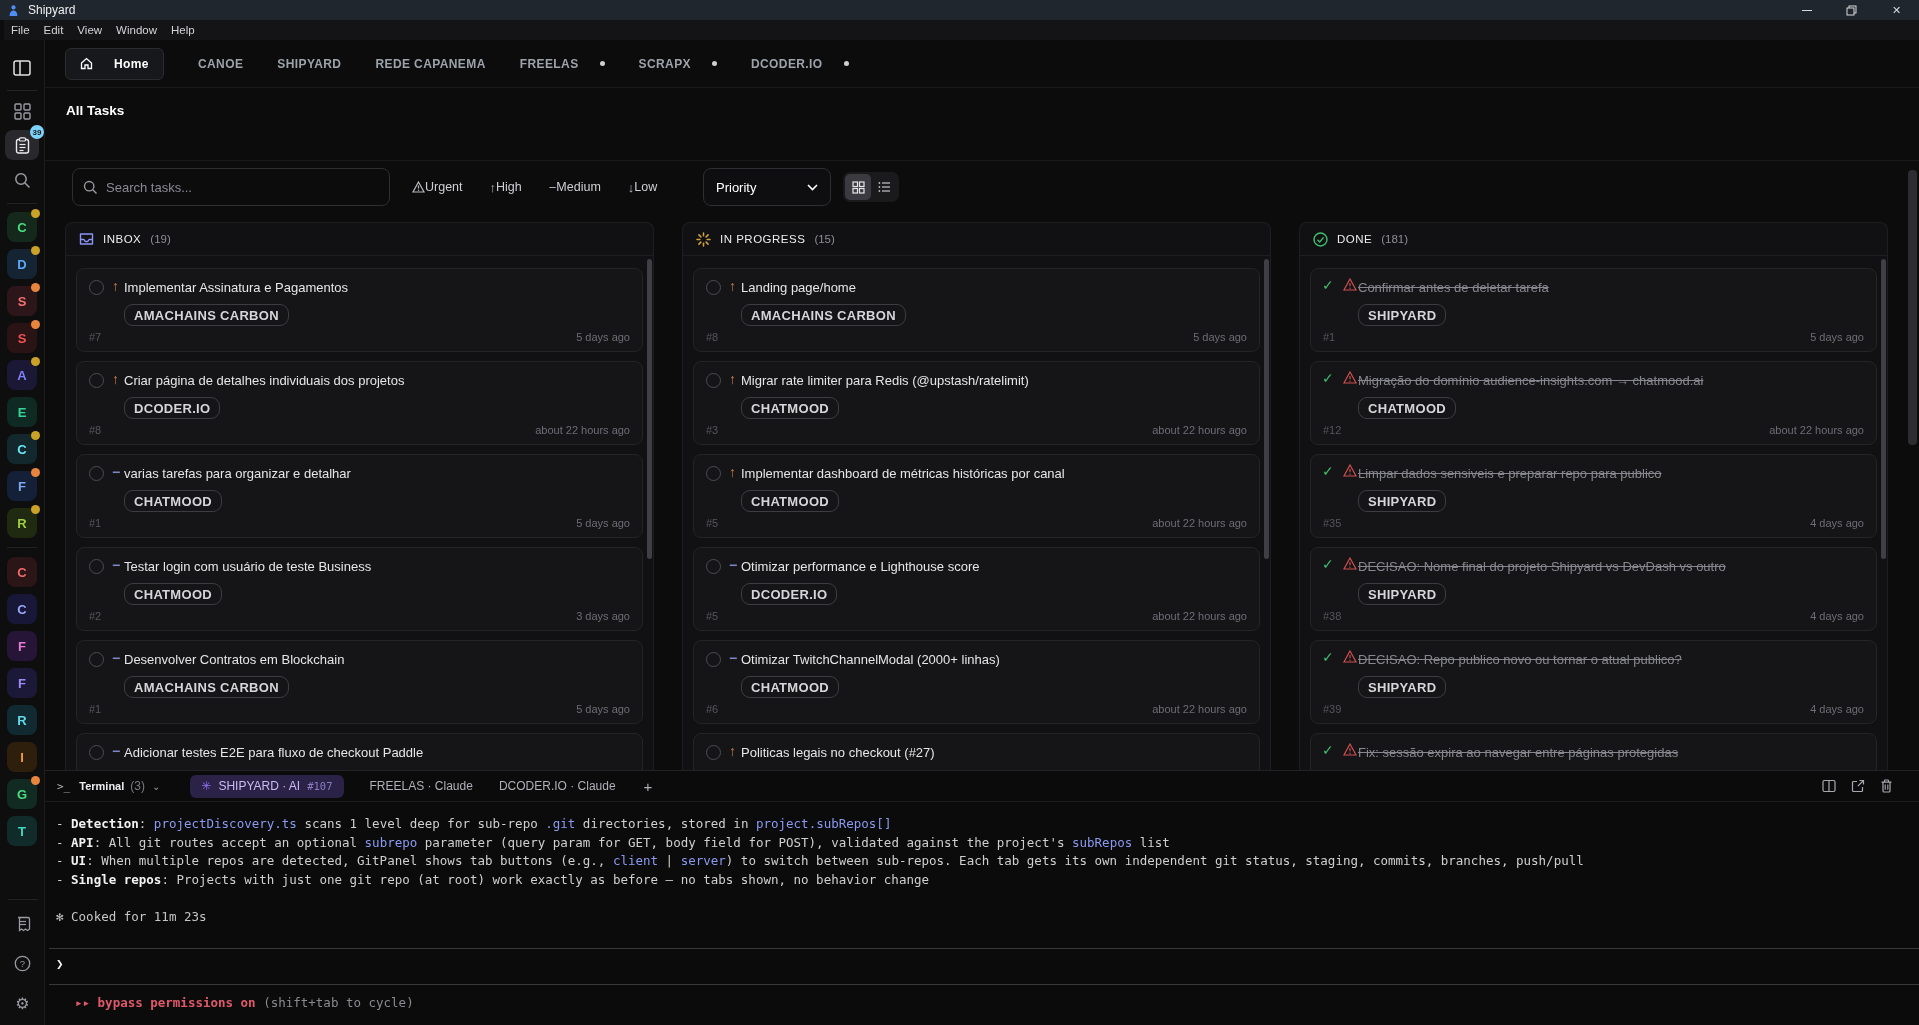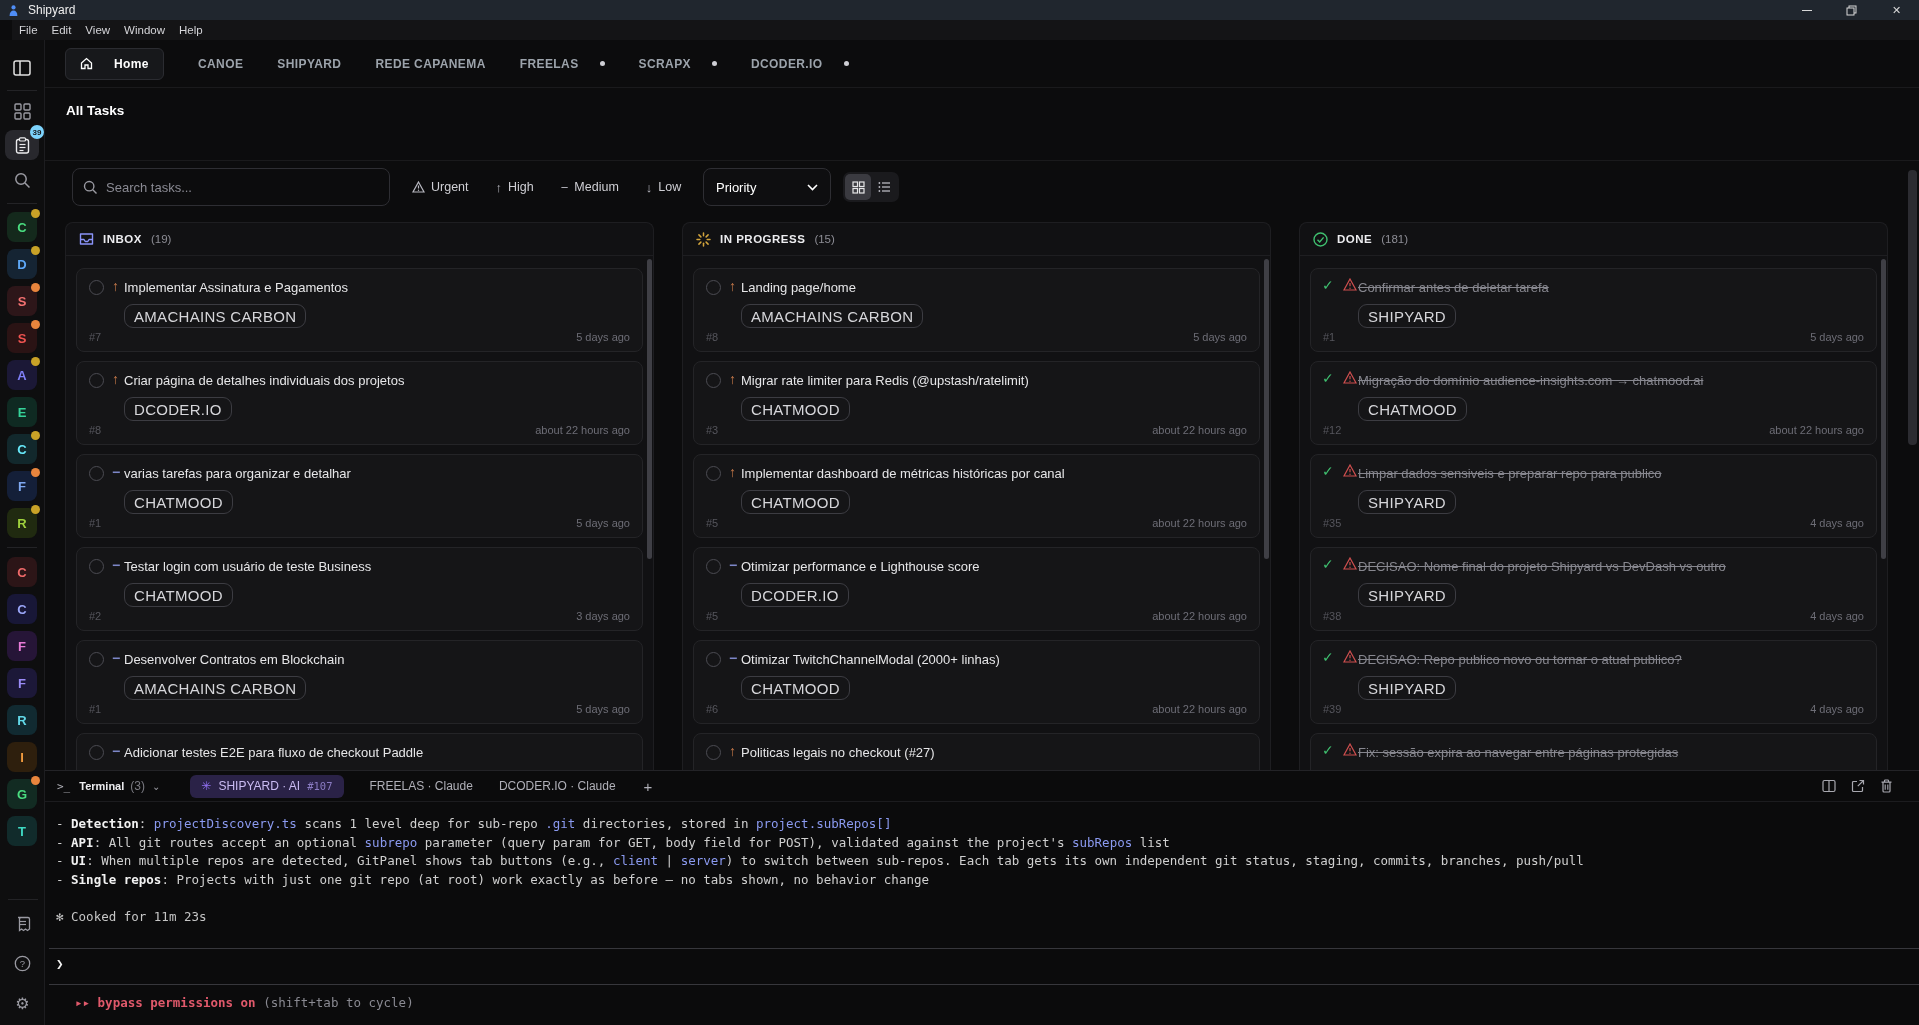--- a/index.html
+++ b/index.html
@@ -8,21 +8,21 @@
 
   
   .titlebar { position:absolute; top:0; left:0; right:0; height:20px; background:#20262e; display:flex; align-items:center; padding-left:7px; z-index:30; }
   .app-icon { width:13px; height:13px; margin-right:8px; }
   .win-title { font-size:12px; color:#f0f0f0; }
   .win-controls { margin-left:auto; display:flex; height:20px; }
   .win-btn { width:45px; height:20px; display:flex; align-items:center; justify-content:center; color:#d8d8d8; font-size:11px; }
   .min-glyph { width:10px; height:1px; background:#d8d8d8; display:inline-block; }
 
   
-  .menubar { position:absolute; top:20px; left:12px; right:0; height:20px; background:#141416; display:flex; align-items:center; padding-left:7px; gap:14px; z-index:29; }
+  .menubar { position:absolute; top:20px; left:4px; right:0; height:20px; background:#141416; display:flex; align-items:center; padding-left:7px; gap:14px; z-index:29; }
   .menu-item { font-size:11.5px; color:#d4d4d8; }
 
   
   .sidebar { position:absolute; top:40px; left:0; bottom:0; width:45px; background:#0e0e0f; border-right:1px solid #1d1d20; display:flex; flex-direction:column; align-items:center; z-index:20; }
   .sb-icon { color:#9a9aa2; display:flex; align-items:center; justify-content:center; }
   .sb-divider { width:30px; height:1px; background:#232326; margin:8px 0; }
   .sb-toggle { margin-top:20px; margin-bottom:6px; }
   .sb-tasks { position:relative; width:34px; height:30px; background:#28282d; border-radius:8px; display:flex; align-items:center; justify-content:center; margin:6px 0; }
   .sb-badge { position:absolute; top:-5px; right:-5px; min-width:14px; height:14px; border-radius:7px; background:#7dd3fc; color:#17171a; font-size:8px; font-weight:700; display:flex; align-items:center; justify-content:center; padding:0 2px;margin-left:21px; }
   .sb-search { margin:6px 0; }
@@ -38,43 +38,43 @@
   .ptab.active { background:#17181b; border:1px solid #2b2c31; border-radius:6px; padding:8px 14px; color:#ffffff; }
   .ptab .tabdot { width:5px; height:5px; border-radius:50%; background:#cfcfd4; }
 
   
   .page-title { position:absolute; top:103px; left:66px; font-size:13.5px; font-weight:700; color:#ffffff; }
   .head-divider { position:absolute; top:160px; left:45px; right:0; height:1px; background:#1a1a1c; }
   .search-box { position:absolute; top:168px; left:72px; width:318px; height:38px; border:1px solid #2e2e33; border-radius:8px; display:flex; align-items:center; padding:0 10px; gap:8px; background:#0c0c0d; }
   .search-box input { flex:1; background:transparent; border:none; outline:none; color:#e6e6e8; font-size:13px; font-family:"Liberation Sans",sans-serif; }
   .search-box input::placeholder { color:#8a8a93; }
   .filters { position:absolute; top:168px; left:412px; height:38px; display:flex; align-items:center; gap:27px; }
-  .filter { display:flex; align-items:center; gap:6px; font-size:12.5px; color:#cfcfd4; }
+  .filter { display:flex; align-items:center; font-size:12.5px; color:#cfcfd4; }
   .filter .fico { color:#b8b8c0; font-size:13px; font-weight:400; }
   .sort-select { position:absolute; top:168px; left:703px; width:128px; height:38px; border:1px solid #2e2e33; border-radius:8px; display:flex; align-items:center; justify-content:space-between; padding:0 12px; font-size:13px; color:#ffffff; background:#0e0e10; }
   .viewseg { position:absolute; top:172px; left:843px; height:30px; display:flex; background:#1a1a1d; border-radius:7px; padding:2px; }
   .viewbtn { width:26px; height:26px; display:flex; align-items:center; justify-content:center; border-radius:5px; color:#cfcfd4; }
   .viewbtn.active { background:#3a3a40; }
 
   
   .board { position:absolute; top:222px; left:65px; width:1823px; height:548px; display:grid; grid-template-columns:1fr 1fr 1fr; grid-gap:28px; overflow:hidden; }
   .column { background:#111113; border:1px solid #1e1e21; border-bottom:none; border-radius:8px 8px 0 0; position:relative; overflow:hidden; }
   .col-header { height:33px; display:flex; align-items:center; gap:9px; padding:0 13px; border-bottom:1px solid #1e1e21; }
-  .col-name { font-size:11.5px; font-weight:700; letter-spacing:0.5px; color:#ededf0; }
+  .col-name { font-size:11.5px; font-weight:400; letter-spacing:0.5px; color:#ededf0; }
   .col-count { font-size:11.5px; color:#8d8d95; }
   .col-body { padding:12px 10px; display:flex; flex-direction:column; gap:9px; }
   .card { position:relative; background:#151517; border:1px solid #242427; border-radius:8px; height:84px; flex:0 0 84px; padding:11px 12px 0 12px; }
   .cb { position:absolute; left:12px; top:11px; width:15px; height:15px; border:1.5px solid #4b4b52; border-radius:50%; }
   .pr { position:absolute; left:35px; top:9px; font-size:14px; font-weight:700; }
   .ct { margin-left:35px; font-size:13px; color:#e6e6e8; white-space:nowrap; overflow:hidden; }
   .card.done .ct { color:#87878f; text-decoration:line-through; }
   .done-check { position:absolute; left:11px; top:8px; font-size:14px; color:#3fbf6f; }
   .warn-ico { position:absolute; left:32px; top:9px; }
   .tagrow { margin:9px 0 0 35px; }
-  .pill { display:inline-block; border:1px solid #3c3c42; border-radius:9px; padding:2.5px 9px; font-size:15px; font-weight:400; letter-spacing:0.3px; color:#d6d6da; min-width:18px; min-height:8px; }
+  .pill { display:inline-block; border:1px solid #3c3c42; border-radius:9px; padding:2.5px 9px; font-size:13px; font-weight:700; letter-spacing:0.3px; color:#d6d6da; min-width:18px; min-height:8px; }
   .cnum { position:absolute; left:12px; bottom:8px; font-size:11px; color:#55555c; }
   .ctime { position:absolute; right:12px; bottom:8px; font-size:11px; color:#6d6d76; }
   .col-thumb { position:absolute; right:1px; width:5px; background:#3f3f45; border-radius:3px; }
 
   .main-scrollbar { position:absolute; right:2px; top:170px; width:9px; height:275px; background:#2c2c31; border-radius:4px; z-index:25; }
 
   
   .terminal { position:absolute; left:45px; right:0; top:770px; bottom:0; background:#0b0b0c; border-top:1px solid #232327; z-index:26; }
   .term-tabbar { height:31px; display:flex; align-items:center; padding:0 12px; border-bottom:1px solid #1c1c1f; }
   .term-caret-ico { font-family:"DejaVu Sans Mono",monospace; font-size:11px; color:#b4b4bc; margin-right:9px; }

